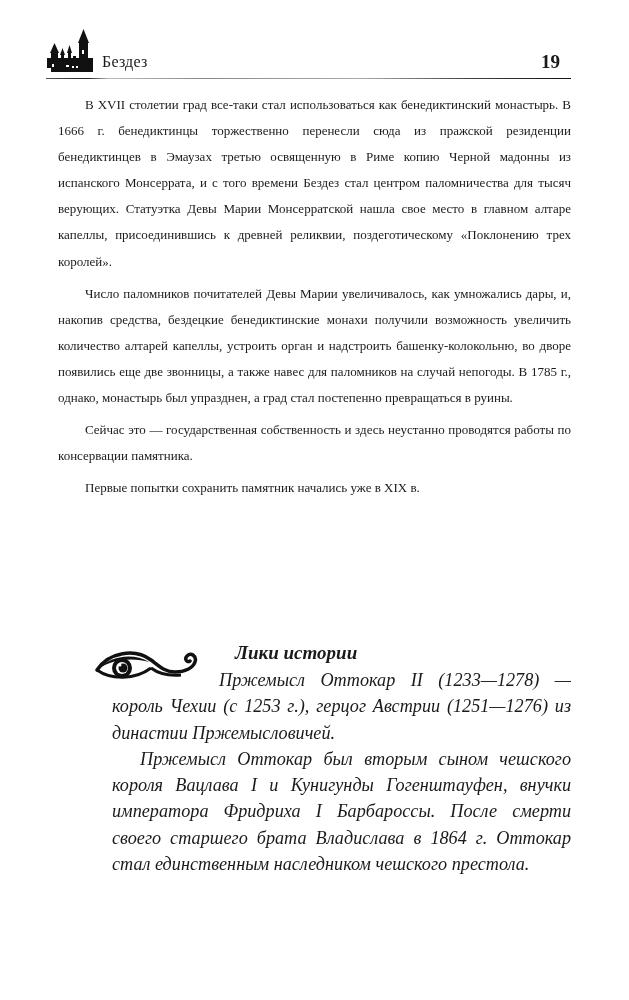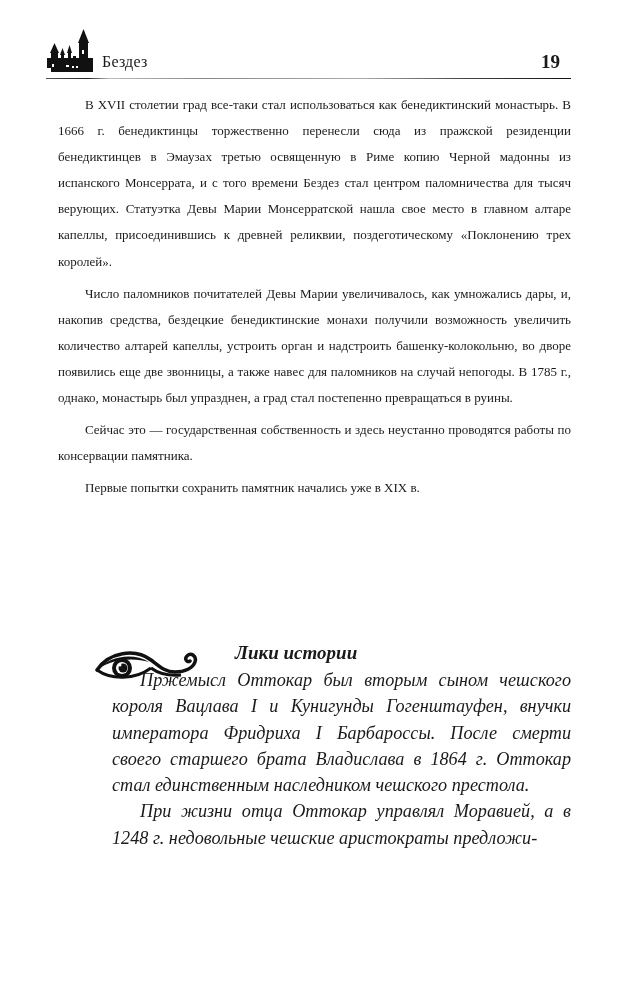--- a/index.html
+++ b/index.html
@@ -162,16 +162,16 @@
 
     <circle cx="27" cy="22" r="10" fill="#111"></circle>
     <circle cx="27" cy="22" r="6" fill="#fff"></circle>
     <circle cx="28" cy="22" r="4.5" fill="#111"></circle>
     <circle cx="25" cy="19" r="1.5" fill="#fff"></circle>
 
     <path d="M56,22 C64,28 74,30 86,29" fill="none" stroke="#111" stroke-width="3"></path>
   </svg>
   <div class="aside-title">Лики истории</div>
   <div class="aside-text">
+    <p class="first">Пржемысл Оттокар II (1233—1278) — король Чехии (с 1253 г.), герцог Австрии (1251—1276) из династии Пржемысловичей.</p>
     <p class="indent">Пржемысл Оттокар был вторым сыном чешского короля Вацлава I и Кунигунды Гогенштауфен, внучки императора Фридриха I Барбароссы. После смерти своего старшего брата Владислава в 1864 г. Оттокар стал единственным наследником чешского престола.</p>
-    <p class="indent">При жизни отца Оттокар управлял Моравией, а в 1248 г. недовольные чешские аристократы предложи-</p>
   </div>
 </div>
 
 </body></html>

